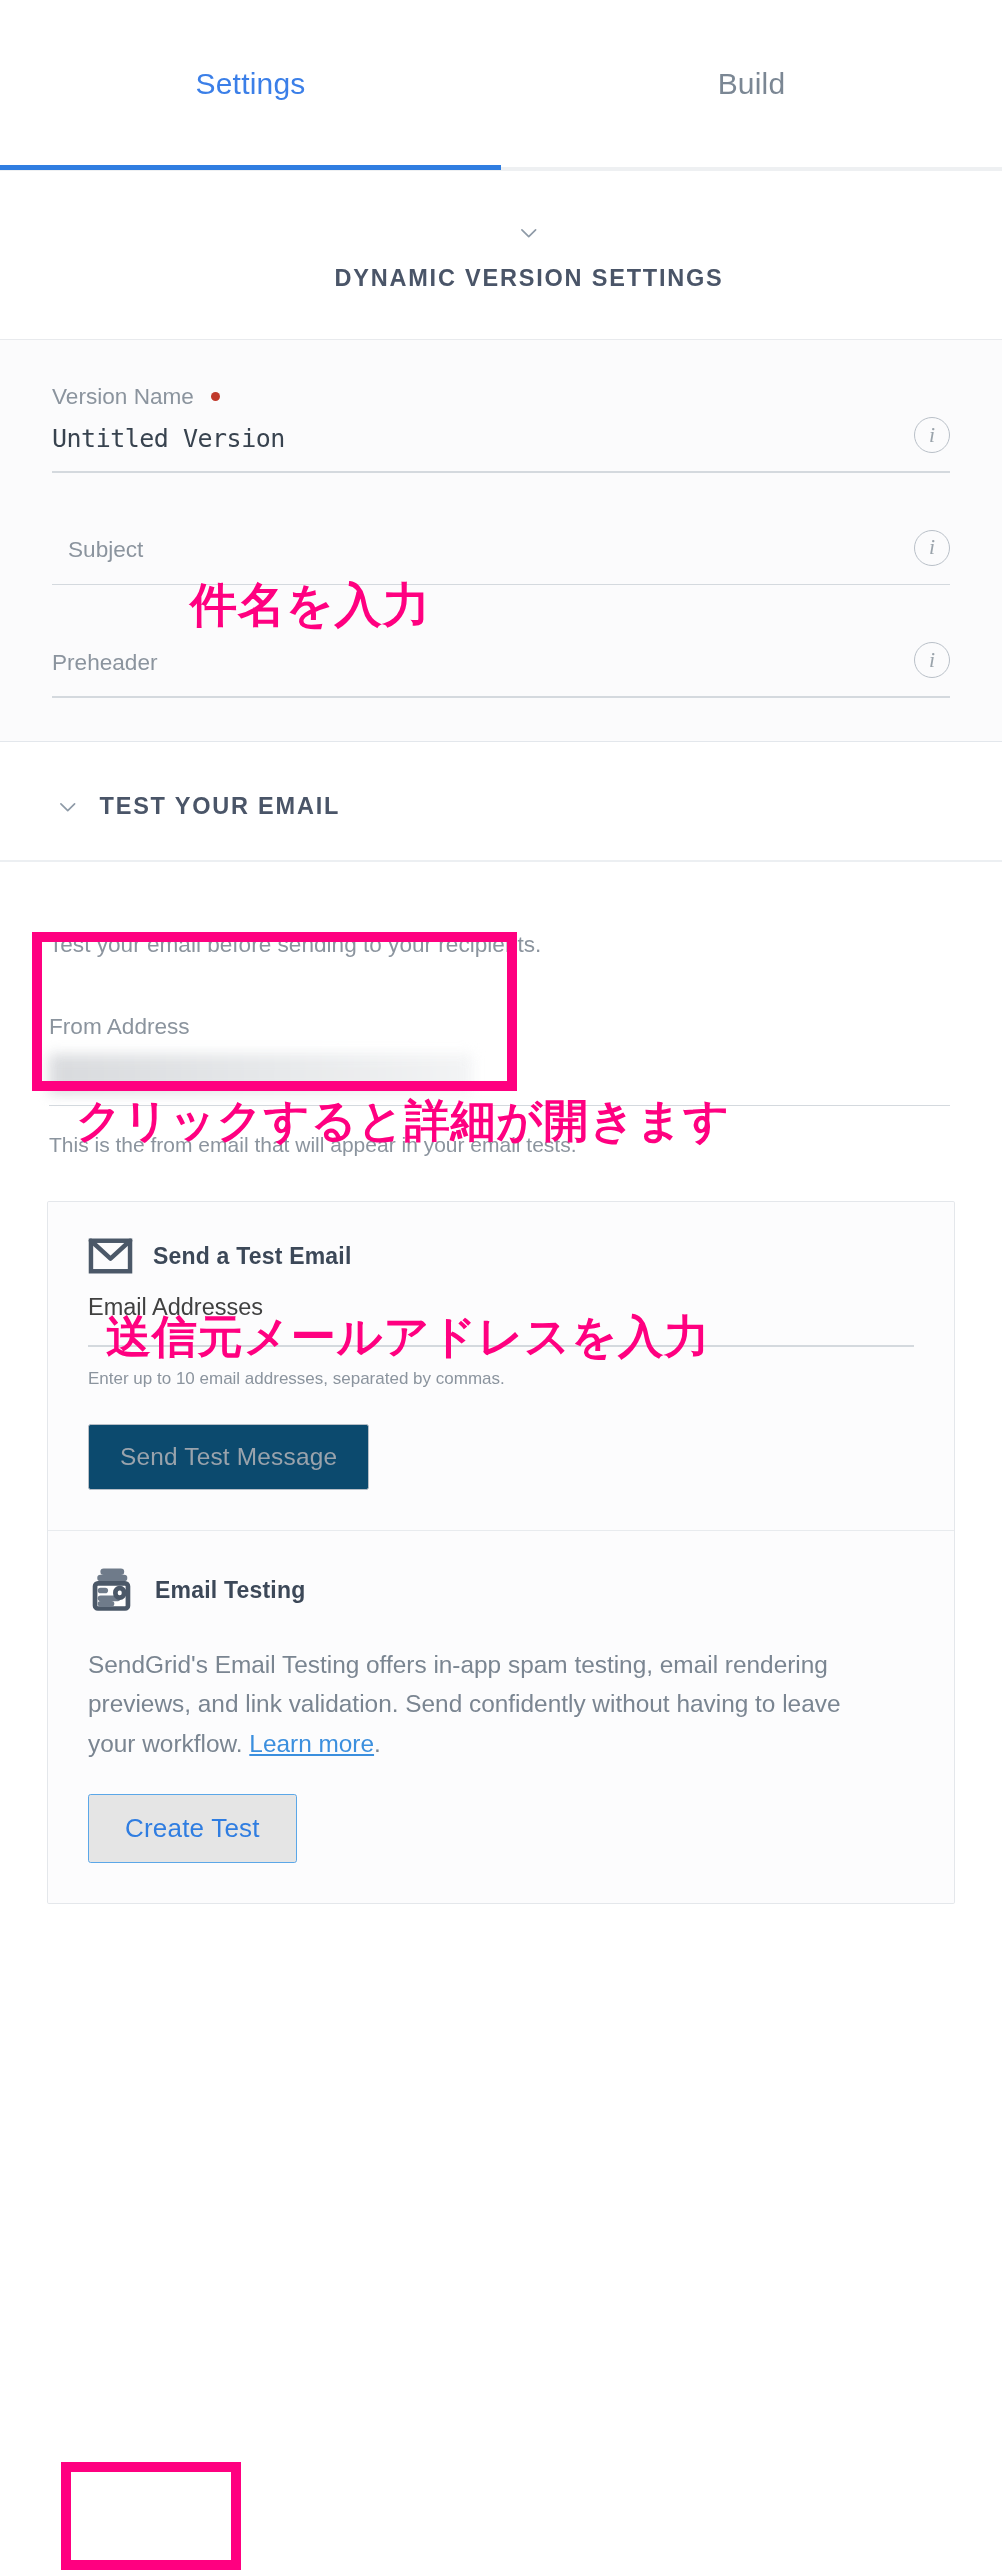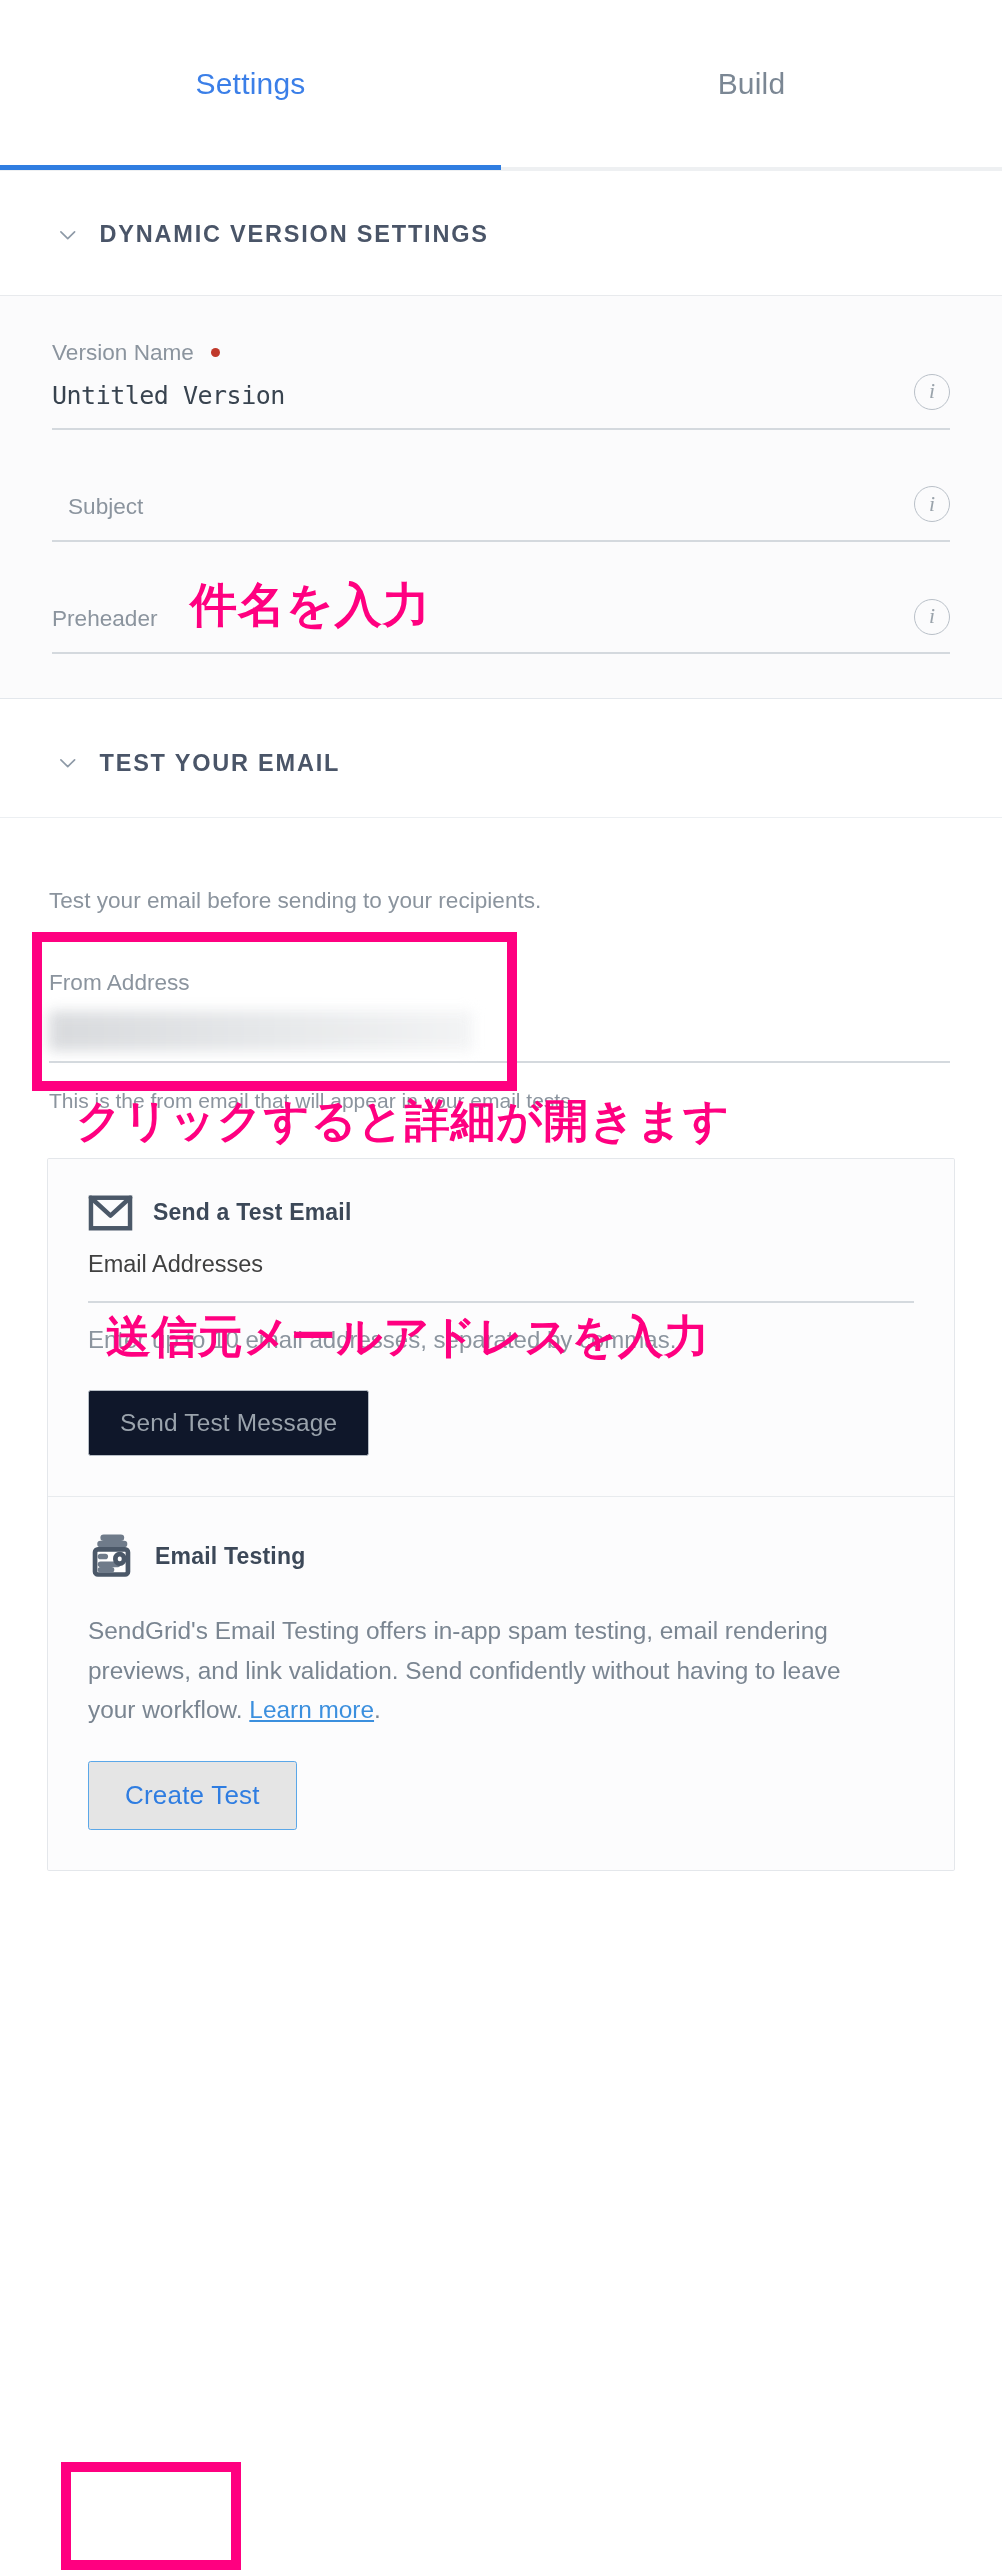--- a/index.html
+++ b/index.html
@@ -22,20 +22,21 @@
   .tab-settings { left: 0; width: 501px; color:#3b7fe8; }
   .tab-build    { left: 501px; width: 501px; color:#7b8794; }
   .tabline-base { position:absolute; left:0; top:167px; width:1002px; height:3.6px; background:#eef0f2; }
   .tabline-active { position:absolute; left:0; top:165px; width:501px; height:5.4px; background:#2f7de1; }
 
   
   .sect-head {
     display:flex; align-items:center; gap:20px;
     padding: 52px 0 47px 56px;
     background:#fff;
+    flex-direction:column;
   }
   .chev { width:23.5px; height:23.5px; flex:0 0 auto; display:block; }
   .chev path { stroke:#8e9aa7; stroke-width:1.7; fill:none; stroke-linecap:round; stroke-linejoin:round; }
   .sect-title {
     font-size: 23.5px; font-weight: 700; color:#4a5568;
     letter-spacing: 1.8px;
   }
 
   
   .panel {
@@ -100,25 +101,25 @@
   .env rect { fill:none; stroke:#4b5868; stroke-width:2.6; }
   .env path { fill:none; stroke:#4b5868; stroke-width:2.6; stroke-linecap:round; stroke-linejoin:round; }
 
   .doc { width:47px; height:47px; flex:0 0 auto; }
   .doc .ln { stroke:#6f7b8a; stroke-width:4.2; stroke-linecap:round; }
   .doc .bd { fill:#ffffff; stroke:#4b5868; stroke-width:3; }
   .doc .tx { stroke:#6f7b8a; stroke-width:3.6; stroke-linecap:round; }
 
   .inp-label { font-size:23.5px; color:#404040; margin-top: 20px; }
   .inp-line  { height:1.8px; background:#d4d9de; margin-top: 23.5px; }
-  .inp-help  { font-size:24px; color:#8b949e; margin-top: 20px; line-height:1.45; max-width: 686px; }
+  .inp-help  { font-size:17px; color:#8b949e; margin-top: 20px; line-height:1.45; max-width: 686px; }
 
   .btn-ghost {
     display:inline-block; margin-top: 32.5px;
-    padding: 18px 31px; border:1.8px solid #b8bfc7; background:#0f172a;
+    padding: 18px 31px; border:1.8px solid #b8bfc7; background:#0c4a6e;
     color:#9aa3ac; font-size:24.4px; border-radius:2.7px; letter-spacing:0.2px;
   }
   .card-body { font-size:24.4px; color:#7a8591; line-height:1.62; margin-top:31px; max-width: 767px; }
   .link { color:#3b8fde; }
 
   .btn-primary-wrap { position:relative; display:inline-block; margin-top: 31px; }
   .btn-primary {
     display:inline-block; padding: 18px 36px;
     border:1.8px solid #5ba7e8; background:#e5e5e5; color:#2f7de1;
     font-size:26px; border-radius:2.7px; letter-spacing:0.2px;

